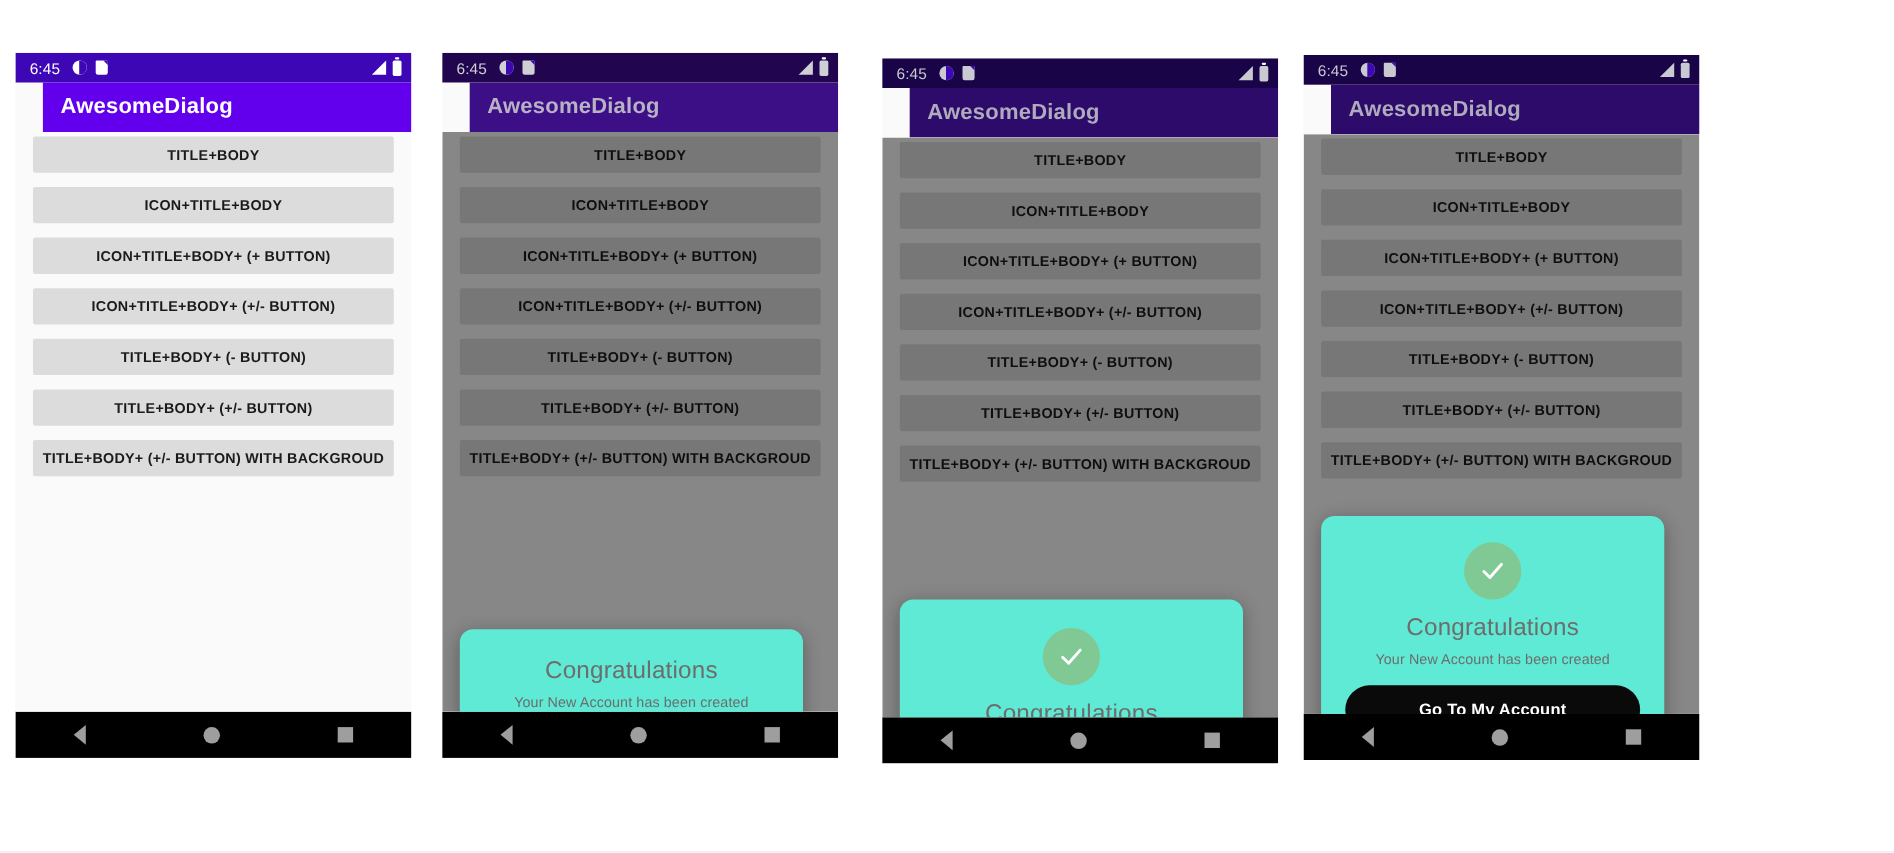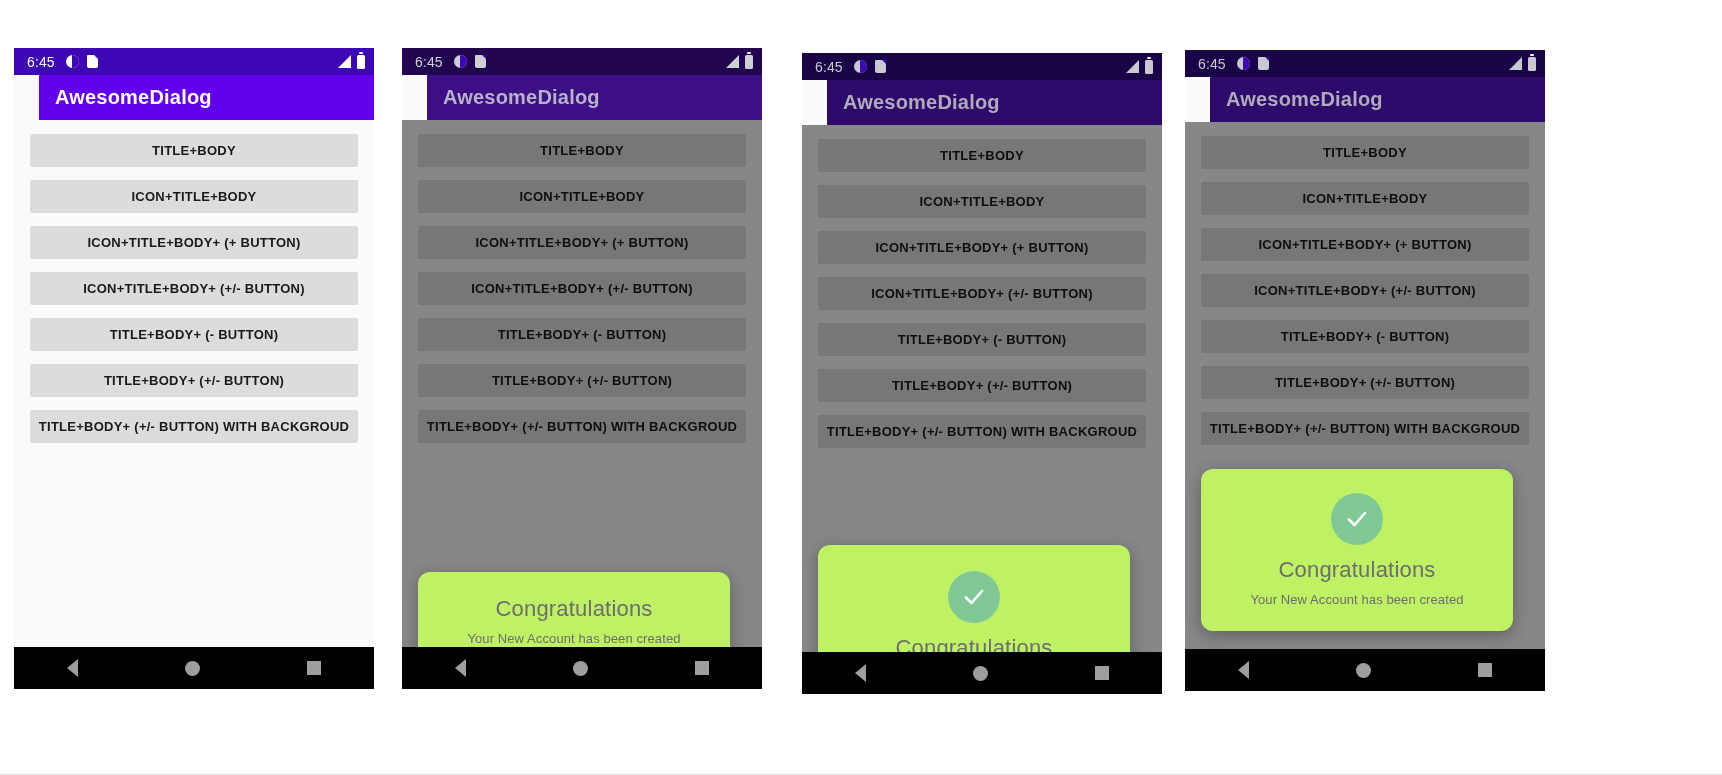--- a/index.html
+++ b/index.html
@@ -88,21 +88,21 @@
     font-size: 20px;
     font-weight: bold;
     letter-spacing: 0.2px;
     margin-left: 25px;
   }
 
   .content {
     position: relative;
     flex: 1 1 auto;
     background: #fafafa;
-    padding-top: 14px;
+    padding-top: 4px;
     box-sizing: border-box;
     overflow: hidden;
   }
 
   .opt-list { display: flex; flex-direction: column; }
 
   .opt-btn {
     margin: 0 16px 13px 16px;
     height: 33px;
     background: #dcdcdc;
@@ -124,21 +124,21 @@
     inset: 0;
     background: rgba(0,0,0,0.46);
     pointer-events: none;
   }
 
   
   .dialog {
     position: absolute;
     left: 16px;
     right: 32px;
-    background: #bef264;
+    background: #5eead4;
     border-radius: 12px;
     box-shadow: 0 4px 16px rgba(0,0,0,0.3);
     display: flex;
     flex-direction: column;
     align-items: center;
     box-sizing: border-box;
   }
   .dlg-check {
     width: 52px; height: 52px; border-radius: 50%;
     background: #81c994;
@@ -346,20 +346,21 @@
       </div>
       <div class="scrim"></div>
       <div class="dialog" style="top:347px; padding:24px 22px 24px 22px;">
         <div class="dlg-check">
           <svg width="30" height="30" viewBox="0 0 30 30" aria-hidden="true">
             <path d="M7 15.5 L12.5 21 L23 9" fill="none" stroke="#ffffff" stroke-width="2.6" stroke-linecap="round" stroke-linejoin="round"></path>
           </svg>
         </div>
         <div class="dlg-title">Congratulations</div>
         <div class="dlg-body">Your New Account has been created</div>
+        <div class="dlg-btn">Go To My Account</div>
       </div>
     </div>
     <div class="navbar" style="height:42px;">
       <span class="nav-back"></span>
       <span class="nav-home"></span>
       <span class="nav-recent"></span>
     </div>
   </div>
 
   <div class="bottom-rule"></div>

